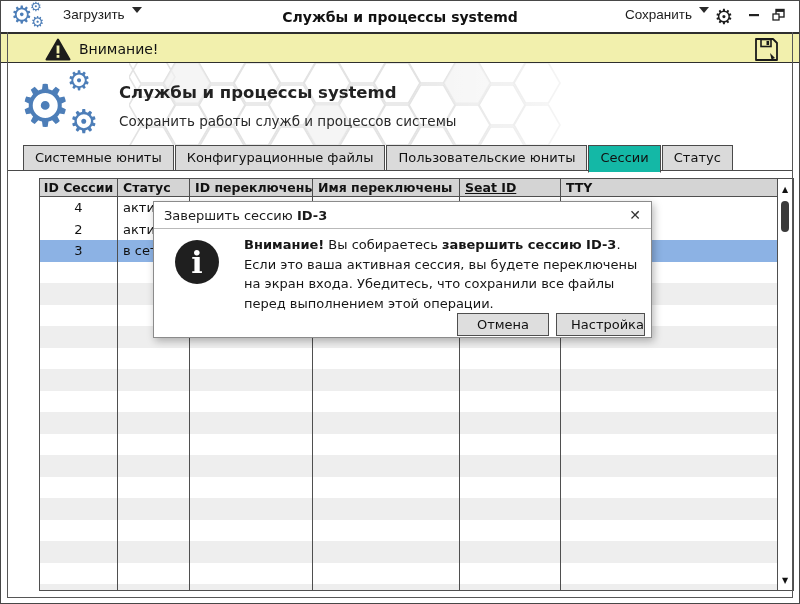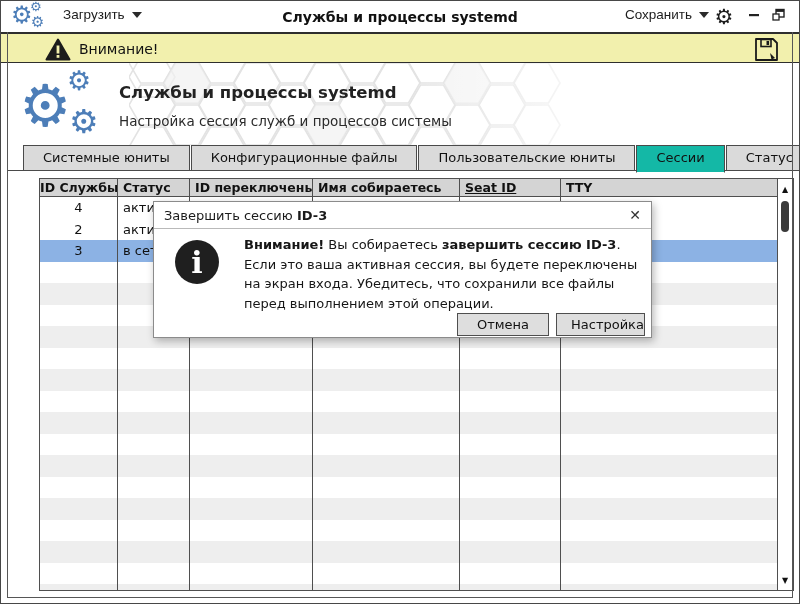--- a/index.html
+++ b/index.html
@@ -4,34 +4,34 @@
 <style>
   html,body{margin:0;padding:0;}
   body{font-family:"DejaVu Sans","Liberation Sans",sans-serif;background:#fff;}
   #window{position:relative;width:798px;height:602px;border:1px solid #474747;background:#fff;overflow:hidden;}
   .abs{position:absolute;}
   
   .frame-line{position:absolute;background:#565656;z-index:30;pointer-events:none;}
   
   #titlebar{left:0;top:0;width:798px;height:31px;background:#fff;}
   .gear{color:#4d7eb8;font-family:"DejaVu Sans",sans-serif;line-height:1;}
-  .menu-btn{display:flex;align-items:center;gap:7px;font-size:13.5px;color:#1c1c1c;cursor:default;}
+  .menu-btn{display:flex;align-items:flex-start;gap:7px;font-size:13.5px;color:#1c1c1c;cursor:default;}
   .caret{width:0;height:0;border-left:5px solid transparent;border-right:5px solid transparent;border-top:6px solid #2a2a2a;}
   #win-title{left:0;top:0;width:798px;height:31px;display:flex;align-items:center;justify-content:center;font-size:14px;font-weight:bold;color:#111;}
   .winctl{display:flex;align-items:center;gap:10px;}
   
   #warnbar{left:0;top:31px;width:798px;height:31px;background:#f2f0ad;border-top:2px solid #2e2e2e;border-bottom:1px solid #2e2e2e;box-sizing:border-box;display:flex;align-items:center;}
   #warn-label{font-size:14px;color:#111;}
   
   #hero{left:0;top:62px;width:798px;height:82px;background:#fff;overflow:hidden;}
   #hero-title{font-size:16.5px;font-weight:bold;color:#222;}
   #hero-sub{font-size:13.5px;color:#2a2a2a;}
   
   #tabs{left:22px;top:144px;height:26px;display:flex;z-index:6;}
-  .tab{height:24px;line-height:24px;padding:0 19px;font-size:13px;color:#111;background:#dadada;border:1px solid #4a4a4a;white-space:nowrap;}
+  .tab{height:24px;line-height:24px;padding:0 11px;font-size:13px;color:#111;background:#dadada;border:1px solid #4a4a4a;white-space:nowrap;}
   .tab + .tab{border-left:1px solid #4a4a4a;margin-left:1px;}
   .tab.active{background:#14b8a6;border-bottom:1px solid #fff;height:26px;}
   
   #panel{left:7px;top:169px;width:785px;height:428px;background:#fff;border-top:1px solid #4a4a4a;box-sizing:border-box;z-index:2;}
   
   .toolbtn{position:absolute;left:9px;width:25px;height:26px;background:#dcdcdc;border:1px solid #6b6b6b;box-sizing:border-box;display:flex;align-items:center;justify-content:center;padding:0;}
   .toolbtn svg{display:block;}
   
   #table{left:38px;top:177px;width:739px;height:413px;border:1px solid #4f4f4f;box-sizing:border-box;background:#fff;overflow:hidden;z-index:3;}
   #thead{display:flex;height:17px;background:#d4d4d4;border-bottom:1px solid #4f4f4f;box-sizing:content-box;}
@@ -164,21 +164,21 @@
     </svg>
     <div class="hexfade" style="left:420px;width:260px;top:0;height:82px;"></div>
 
     <div class="abs" style="left:18px;top:4px;width:96px;height:74px;">
       <span class="gear abs" style="left:0;top:10px;font-size:58px;">⚙</span>
       <span class="gear abs" style="left:48px;top:0px;font-size:27px;">⚙</span>
       <span class="gear abs" style="left:50px;top:38px;font-size:33px;">⚙</span>
     </div>
 
     <div class="abs" id="hero-title" style="left:118px;top:20px;">Службы и процессы systemd</div>
-    <div class="abs" id="hero-sub" style="left:118px;top:50px;">Настройка сессия служб и процессов системы</div>
+    <div class="abs" id="hero-sub" style="left:118px;top:50px;">Сохранить работы служб и процессов системы</div>
   </div>
 
   <div class="abs" id="tabs">
       <div class="tab">Системные юниты</div>
       <div class="tab">Конфигурационные файлы</div>
       <div class="tab">Пользовательские юниты</div>
       <div class="tab active">Сессии</div>
       <div class="tab">Статус</div>
     </div>
 
@@ -213,24 +213,24 @@
   <button class="toolbtn" style="top:310px;">
     <svg width="18" height="18" viewBox="0 0 20 20">
       <path d="M9 4 H5 a1.5 1.5 0 0 0 -1.5 1.5 v9 a1.5 1.5 0 0 0 1.5 1.5 h4" fill="none" stroke="#1c1c1c" stroke-width="2"></path>
       <rect x="7.5" y="9" width="7" height="2.4" fill="#1c1c1c"></rect>
       <polygon points="13.5,5.8 18.1,10.2 13.5,14.6" fill="#1c1c1c"></polygon>
     </svg>
   </button>
 
   <div class="abs" id="table">
     <div id="thead">
-        <div class="th" style="width: 78px;">ID Службы</div>
+        <div class="th" style="width: 78px;">ID Сессии</div>
         <div class="th" style="width: 72px;">Статус</div>
         <div class="th" style="width: 123px;">ID переключены</div>
-        <div class="th" style="width: 147px;">Имя собираетесь</div>
+        <div class="th" style="width: 147px;">Имя переключены</div>
         <div class="th" style="width: 101px; text-decoration: underline;">Seat ID</div>
         <div class="th">TTY</div>
       </div>
     <div id="tbody">
         <div class="tr">
           <div class="td" style="width: 78px;">4</div>
           <div class="td" style="width: 72px;">активна</div>
           <div class="td" style="width: 123px;"></div>
           <div class="td" style="width: 147px;"></div>
           <div class="td" style="width: 101px;"></div>

